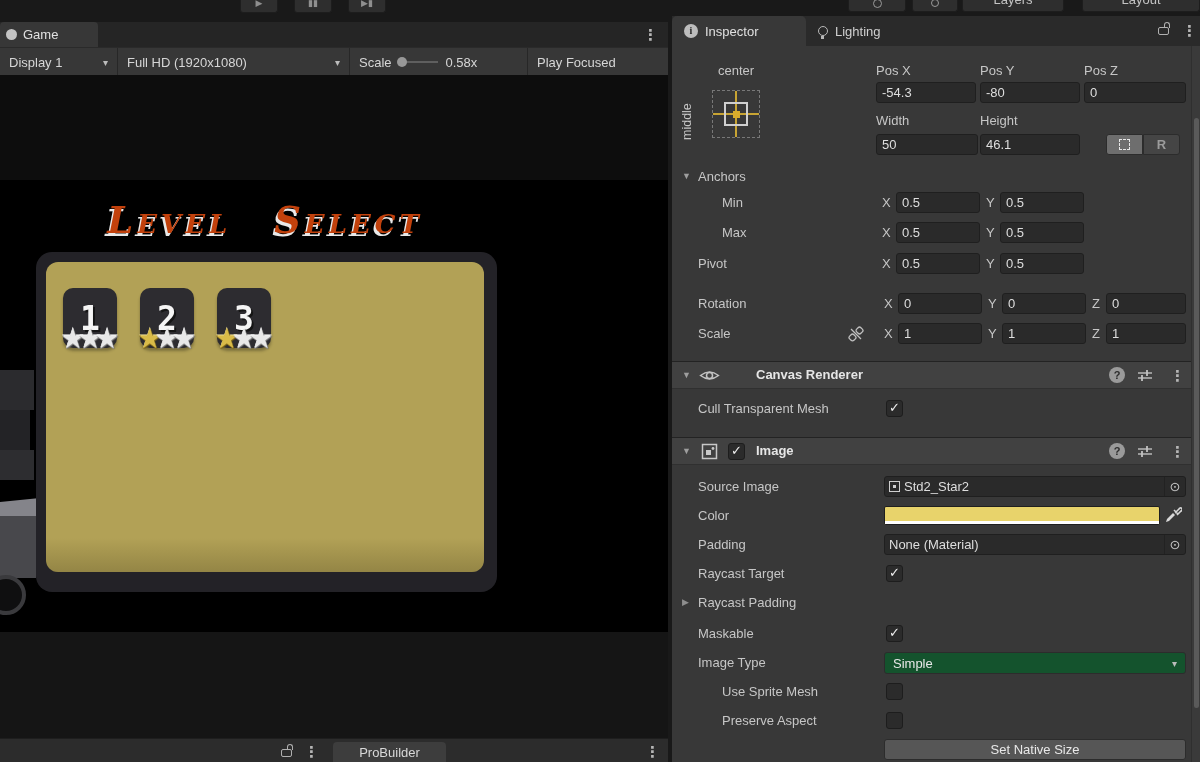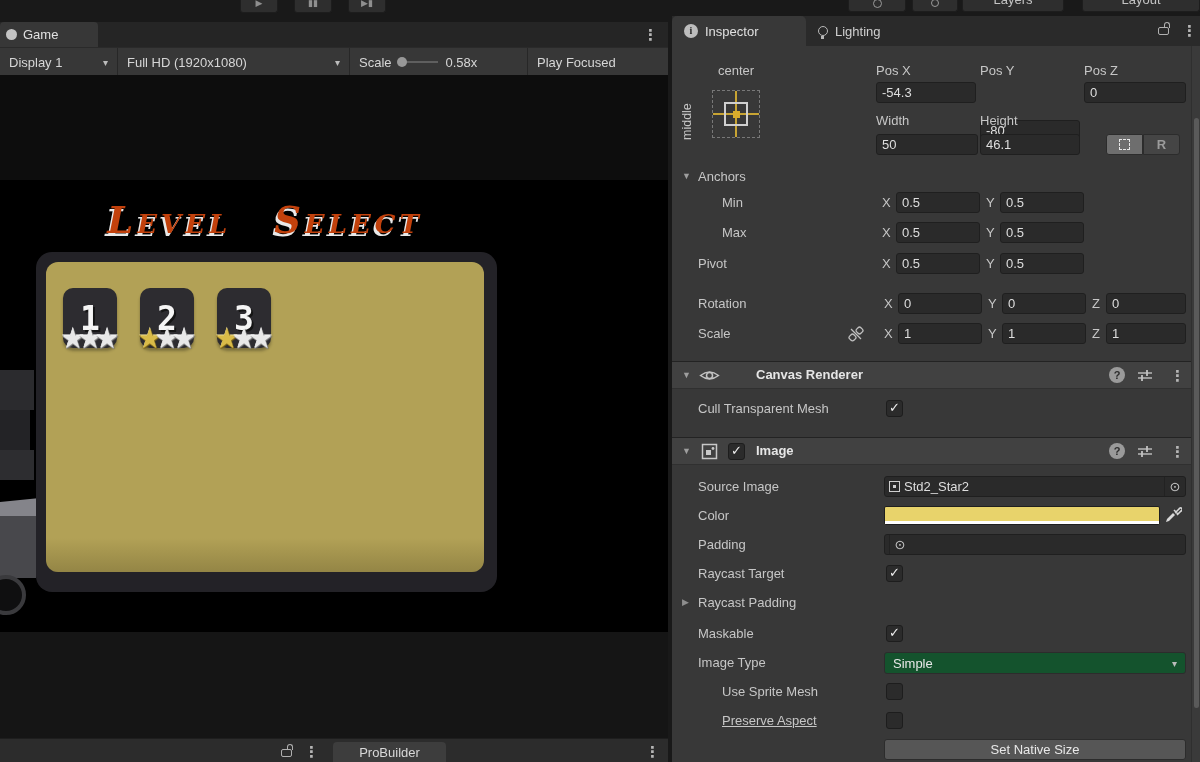--- a/index.html
+++ b/index.html
@@ -223,21 +223,21 @@
         <span class="hline"></span>
         <span class="vline"></span>
         <span class="inner"></span>
         <span class="dot"></span>
       </div>
 
       <div class="lbl" style="left:204px;top:14px;">Pos X</div>
       <div class="lbl" style="left:308px;top:14px;">Pos Y</div>
       <div class="lbl" style="left:412px;top:14px;">Pos Z</div>
       <div class="fld" style="left:204px;top:36px;width:100px;">-54.3</div>
-      <div class="fld" style="left:308px;top:36px;width:100px;margin-top:38px;">-80</div>
+      <div class="fld" style="left:308px;top:36px;width:100px;">-80</div>
       <div class="fld" style="left:412px;top:36px;width:102px;">0</div>
 
       <div class="lbl" style="left:204px;top:64px;">Width</div>
       <div class="lbl" style="left:308px;top:64px;">Height</div>
       <div class="fld" style="left:204px;top:88px;width:102px;">50</div>
       <div class="fld" style="left:308px;top:88px;width:100px;">46.1</div>
       <div class="ubtn" style="left:434px;top:88px;width:37px;background:#6e6e6e;border-radius:3px 0 0 3px;"><span class="dashed-sq" style="margin-top:4px;"></span></div>
       <div class="ubtn" style="left:471px;top:88px;width:37px;background:#454545;border-radius:0 3px 3px 0;color:#9b9b9b;font-weight:bold;">R</div>
 
       <span class="fold" style="left:10px;top:120px;">▼</span>
@@ -329,20 +329,21 @@
 
       <div class="lbl" style="left:26px;top:459px;">Color</div>
       <div class="swatch" style="left: 212px; top: 460px; width: 276px; background: rgb(232, 211, 107);"></div>
       <span style="position:absolute;left:492px;top:460px;"><svg width="18" height="18" viewBox="0 0 18 18">
             <path d="M2 16 L3 13 L9 7 L11 9 L5 15 Z" fill="#d8d8d8"></path>
             <path d="M10 4 L14 8 M11 7 L14 4 a1.8 1.8 0 0 1 0 0 L15 3 a1.6 1.6 0 1 1 2 2 L13 9" fill="none" stroke="#d8d8d8" stroke-width="1.6"></path>
           </svg></span>
 
       <div class="lbl" style="left:26px;top:488px;">Padding</div>
       <div class="objfld" style="left:212px;top:488px;width:302px;">
+        <span class="txt">None (Material)</span>
         <span class="picker">⊙</span>
       </div>
 
       <div class="lbl" style="left:26px;top:517px;">Raycast Target</div>
       <div class="cb on" style="left:214px;top:519px;"></div>
 
       <span class="fold" style="left:10px;top:546px;color:#8e8e8e;">▶</span>
       <div class="lbl" style="left:26px;top:546px;">Raycast Padding</div>
 
       <div class="lbl" style="left:26px;top:577px;">Maskable</div>
@@ -350,21 +351,21 @@
 
       <div class="lbl" style="left:26px;top:606px;">Image Type</div>
       <div class="dropdown" style="left:212px;top:606px;width:302px;">
         <span style="flex:1;">Simple</span>
         <span class="caret">▾</span>
       </div>
 
       <div class="lbl" style="left:50px;top:635px;">Use Sprite Mesh</div>
       <div class="cb" style="left:214px;top:637px;"></div>
 
-      <div class="lbl" style="left:50px;top:664px;text-decoration:underline;">Preserve Aspect</div>
+      <div class="lbl" style="left:50px;top:664px;">Preserve Aspect</div>
       <div class="cb" style="left:214px;top:666px;"></div>
 
       <div class="ubtn" style="left:212px;top:693px;width:302px;">Set Native Size</div>
 
       <div class="scrollbar">
         <div class="scroll-thumb"></div>
       </div>
     </div>
   </div>
 </div>

